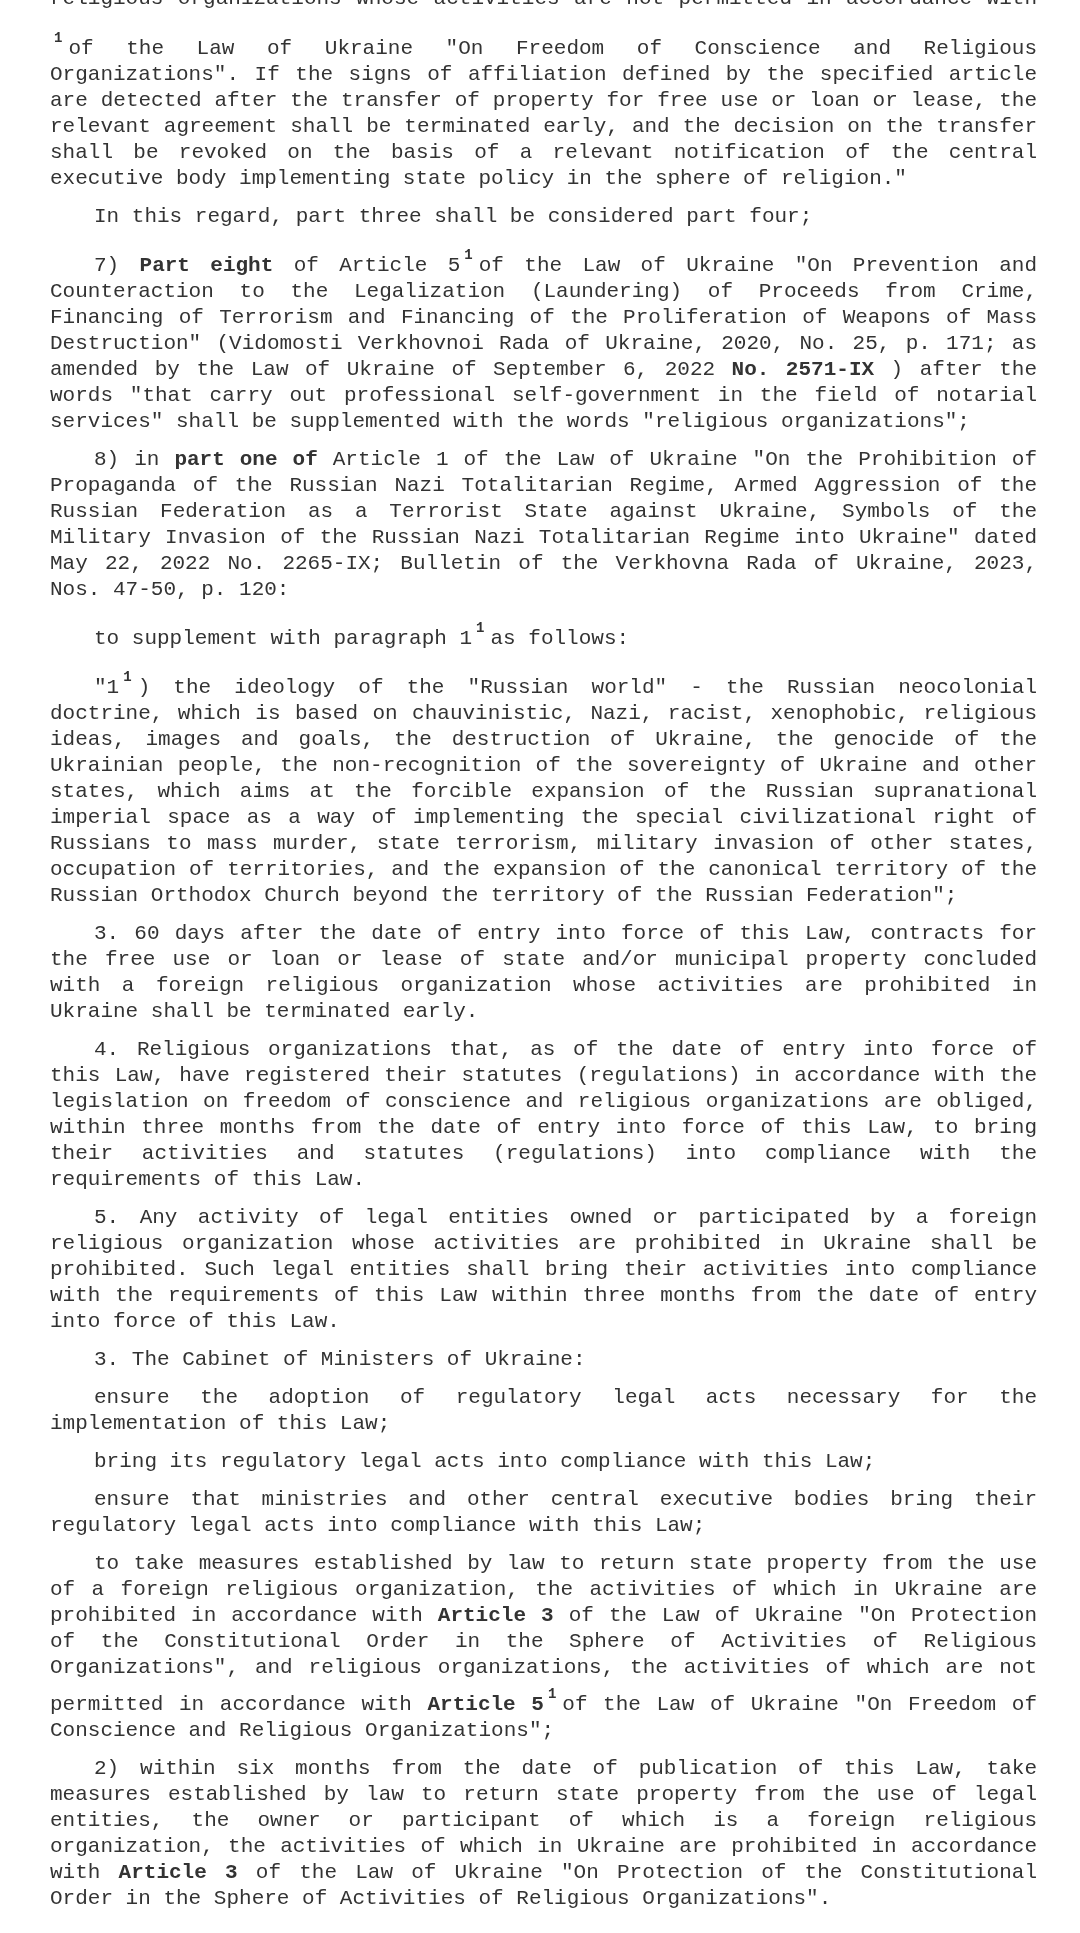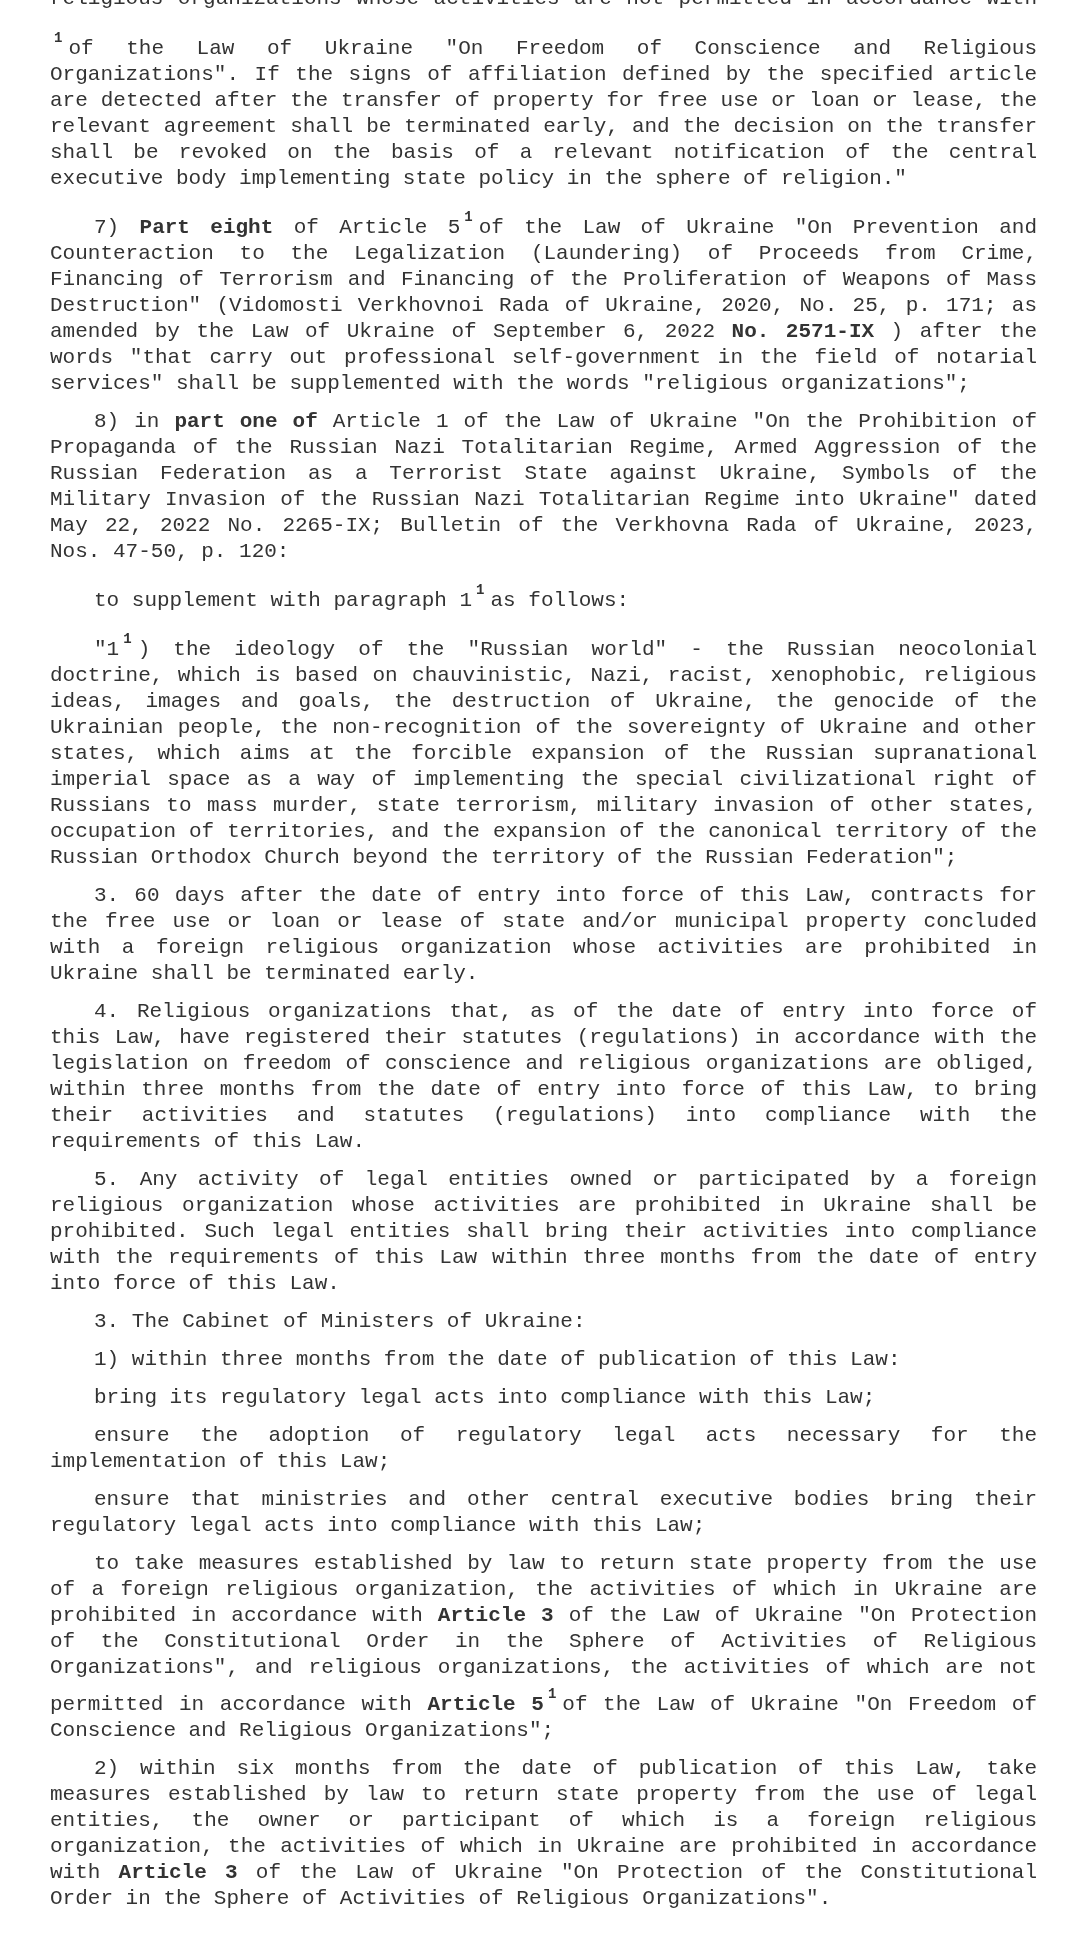--- a/index.html
+++ b/index.html
@@ -38,43 +38,43 @@
 <body>
 
 <div class="page">
 
   <div class="clip">
     <p class="para"><span>religious organizations whose activities are not permitted in accordance with </span><span class="b">Article 5</span></p>
   </div>
 
   <p class="para noindent"><sup class="s">1</sup><span>of the Law of Ukraine "On Freedom of Conscience and Religious Organizations". If the signs of affiliation defined by the specified article are detected after the transfer of property for free use or loan or lease, the relevant agreement shall be terminated early, and the decision on the transfer shall be revoked on the basis of a relevant notification of the central executive body implementing state policy in the sphere of religion."</span></p>
 
+  <p class="para"><span>In this regard, part three shall be considered part four;</span></p>
 
   <p class="para"><span>7) </span><span class="b">Part eight</span><span> of Article 5</span><sup class="s">1</sup><span>of the Law of Ukraine "On Prevention and Counteraction to the Legalization (Laundering) of Proceeds from Crime, Financing of Terrorism and Financing of the Proliferation of Weapons of Mass Destruction" (Vidomosti Verkhovnoi Rada of Ukraine, 2020, No. 25, p. 171; as amended by the Law of Ukraine of September 6, 2022 </span><span class="b">No. 2571-IX</span><span> ) after the words "that carry out professional self-government in the field of notarial services" shall be supplemented with the words "religious organizations";</span></p>
 
   <p class="para"><span>8) in </span><span class="b">part one of</span><span> Article 1 of the Law of Ukraine "On the Prohibition of Propaganda of the Russian Nazi Totalitarian Regime, Armed Aggression of the Russian Federation as a Terrorist State against Ukraine, Symbols of the Military Invasion of the Russian Nazi Totalitarian Regime into Ukraine" dated May 22, 2022 No. 2265-IX; Bulletin of the Verkhovna Rada of Ukraine, 2023, Nos. 47-50, p. 120:</span></p>
 
   <p class="para"><span>to supplement with paragraph 1</span><sup class="s">1</sup><span>as follows:</span></p>
 
   <p class="para"><span>"1</span><sup class="s">1</sup><span>) the ideology of the "Russian world" - the Russian neocolonial doctrine, which is based on chauvinistic, Nazi, racist, xenophobic, religious ideas, images and goals, the destruction of Ukraine, the genocide of the Ukrainian people, the non-recognition of the sovereignty of Ukraine and other states, which aims at the forcible expansion of the Russian supranational imperial space as a way of implementing the special civilizational right of Russians to mass murder, state terrorism, military invasion of other states, occupation of territories, and the expansion of the canonical territory of the Russian Orthodox Church beyond the territory of the Russian Federation";</span></p>
 
 
   <p class="para"><span>3. 60 days after the date of entry into force of this Law, contracts for the free use or loan or lease of state and/or municipal property concluded with a foreign religious organization whose activities are prohibited in Ukraine shall be terminated early.</span></p>
 
   <p class="para"><span>4. Religious organizations that, as of the date of entry into force of this Law, have registered their statutes (regulations) in accordance with the legislation on freedom of conscience and religious organizations are obliged, within three months from the date of entry into force of this Law, to bring their activities and statutes (regulations) into compliance with the requirements of this Law.</span></p>
 
   <p class="para"><span>5. Any activity of legal entities owned or participated by a foreign religious organization whose activities are prohibited in Ukraine shall be prohibited. Such legal entities shall bring their activities into compliance with the requirements of this Law within three months from the date of entry into force of this Law.</span></p>
 
   <p class="para"><span>3. The Cabinet of Ministers of Ukraine:</span></p>
 
-  <p class="para"><span>1) within three months from the date of publication of this Law:</span></p>
+
+  <p class="para"><span>ensure the adoption of regulatory legal acts necessary for the implementation of this Law;</span></p>
 
   <p class="para"><span>bring its regulatory legal acts into compliance with this Law;</span></p>
-
-  <p class="para"><span>ensure the adoption of regulatory legal acts necessary for the implementation of this Law;</span></p>
 
   <p class="para"><span>ensure that ministries and other central executive bodies bring their regulatory legal acts into compliance with this Law;</span></p>
 
   <p class="para"><span>to take measures established by law to return state property from the use of a foreign religious organization, the activities of which in Ukraine are prohibited in accordance with </span><span class="b">Article 3</span><span> of the Law of Ukraine "On Protection of the Constitutional Order in the Sphere of Activities of Religious Organizations", and religious organizations, the activities of which are not permitted in accordance with </span><span class="b">Article 5</span><sup class="s">1</sup><span>of the Law of Ukraine "On Freedom of Conscience and Religious Organizations";</span></p>
 
   <p class="para"><span>2) within six months from the date of publication of this Law, take measures established by law to return state property from the use of legal entities, the owner or participant of which is a foreign religious organization, the activities of which in Ukraine are prohibited in accordance with </span><span class="b">Article 3</span><span> of the Law of Ukraine "On Protection of the Constitutional Order in the Sphere of Activities of Religious Organizations".</span></p>
 
 </div>
 
 </body></html>

